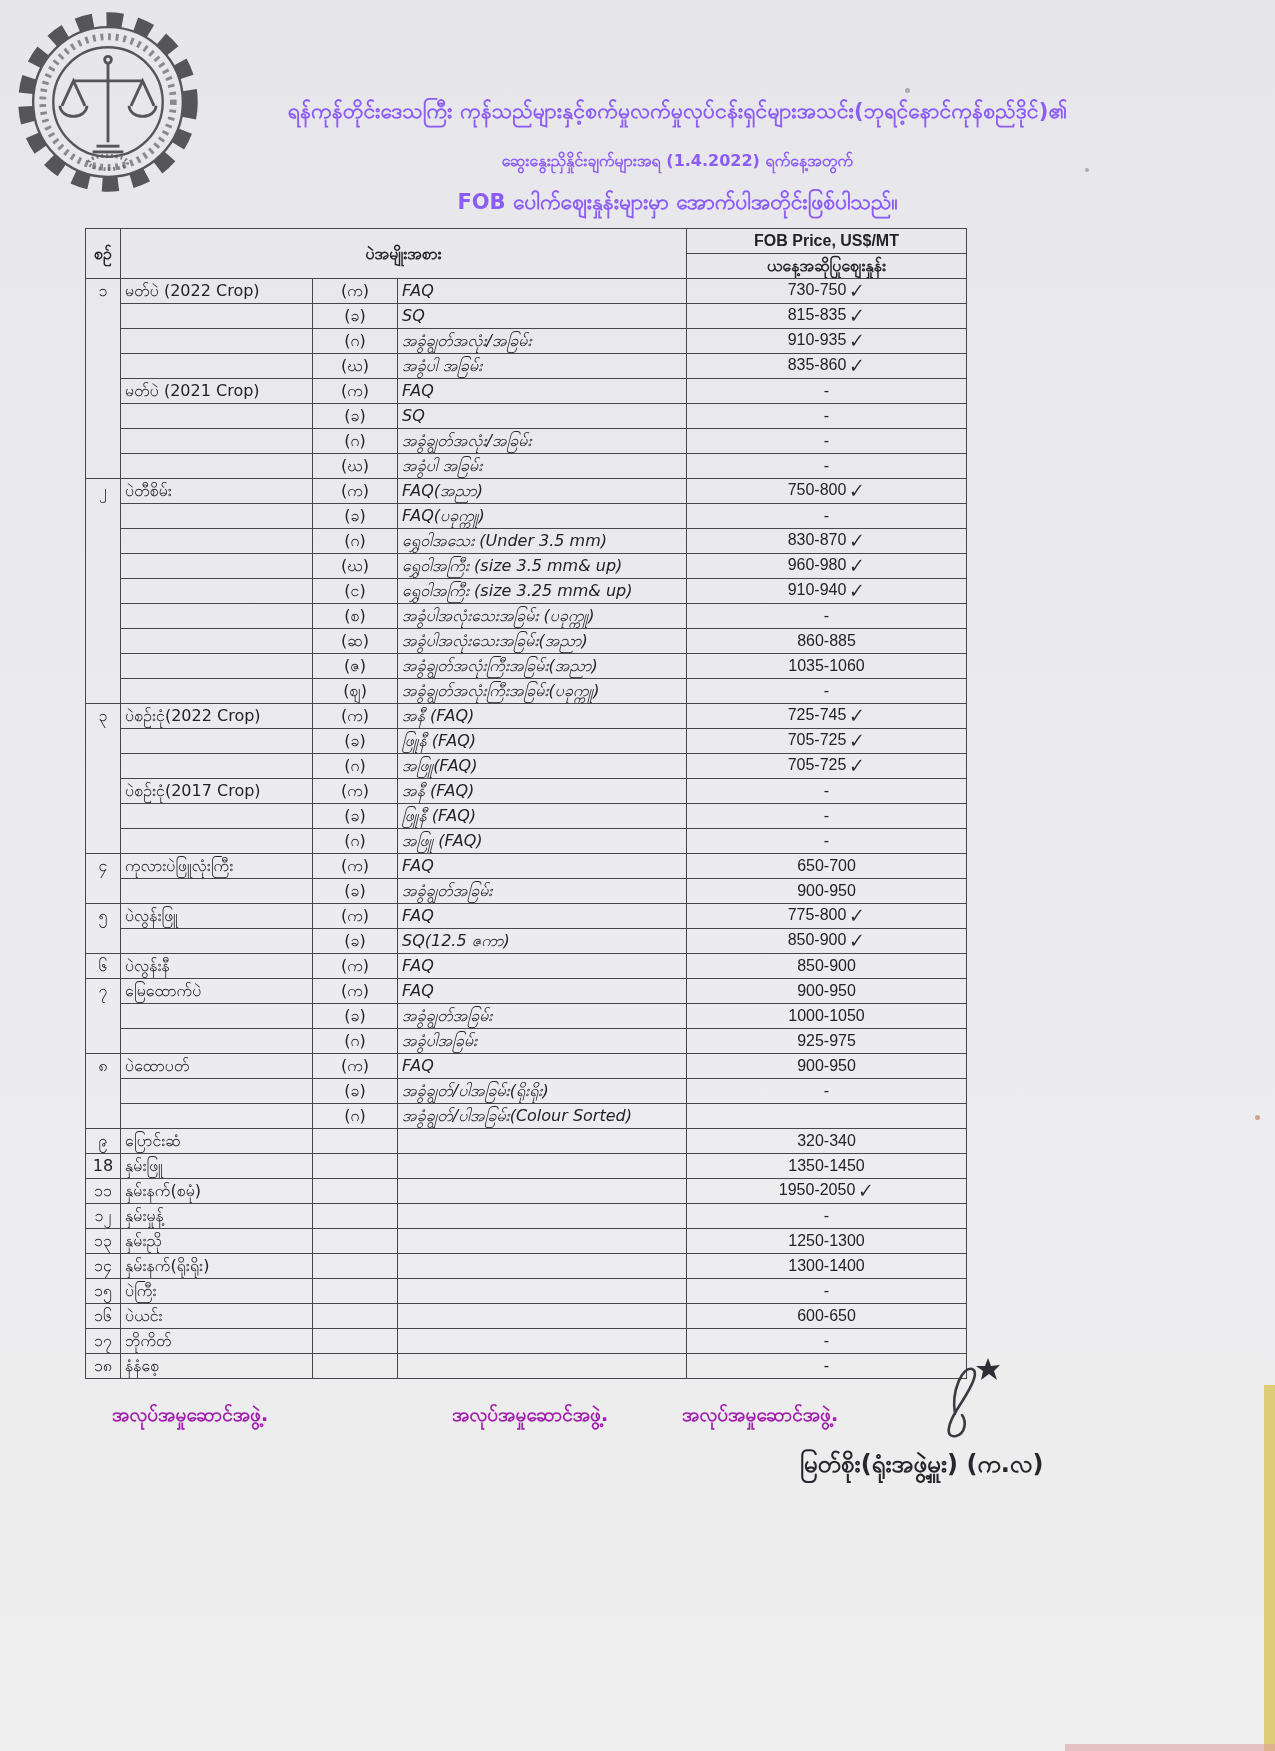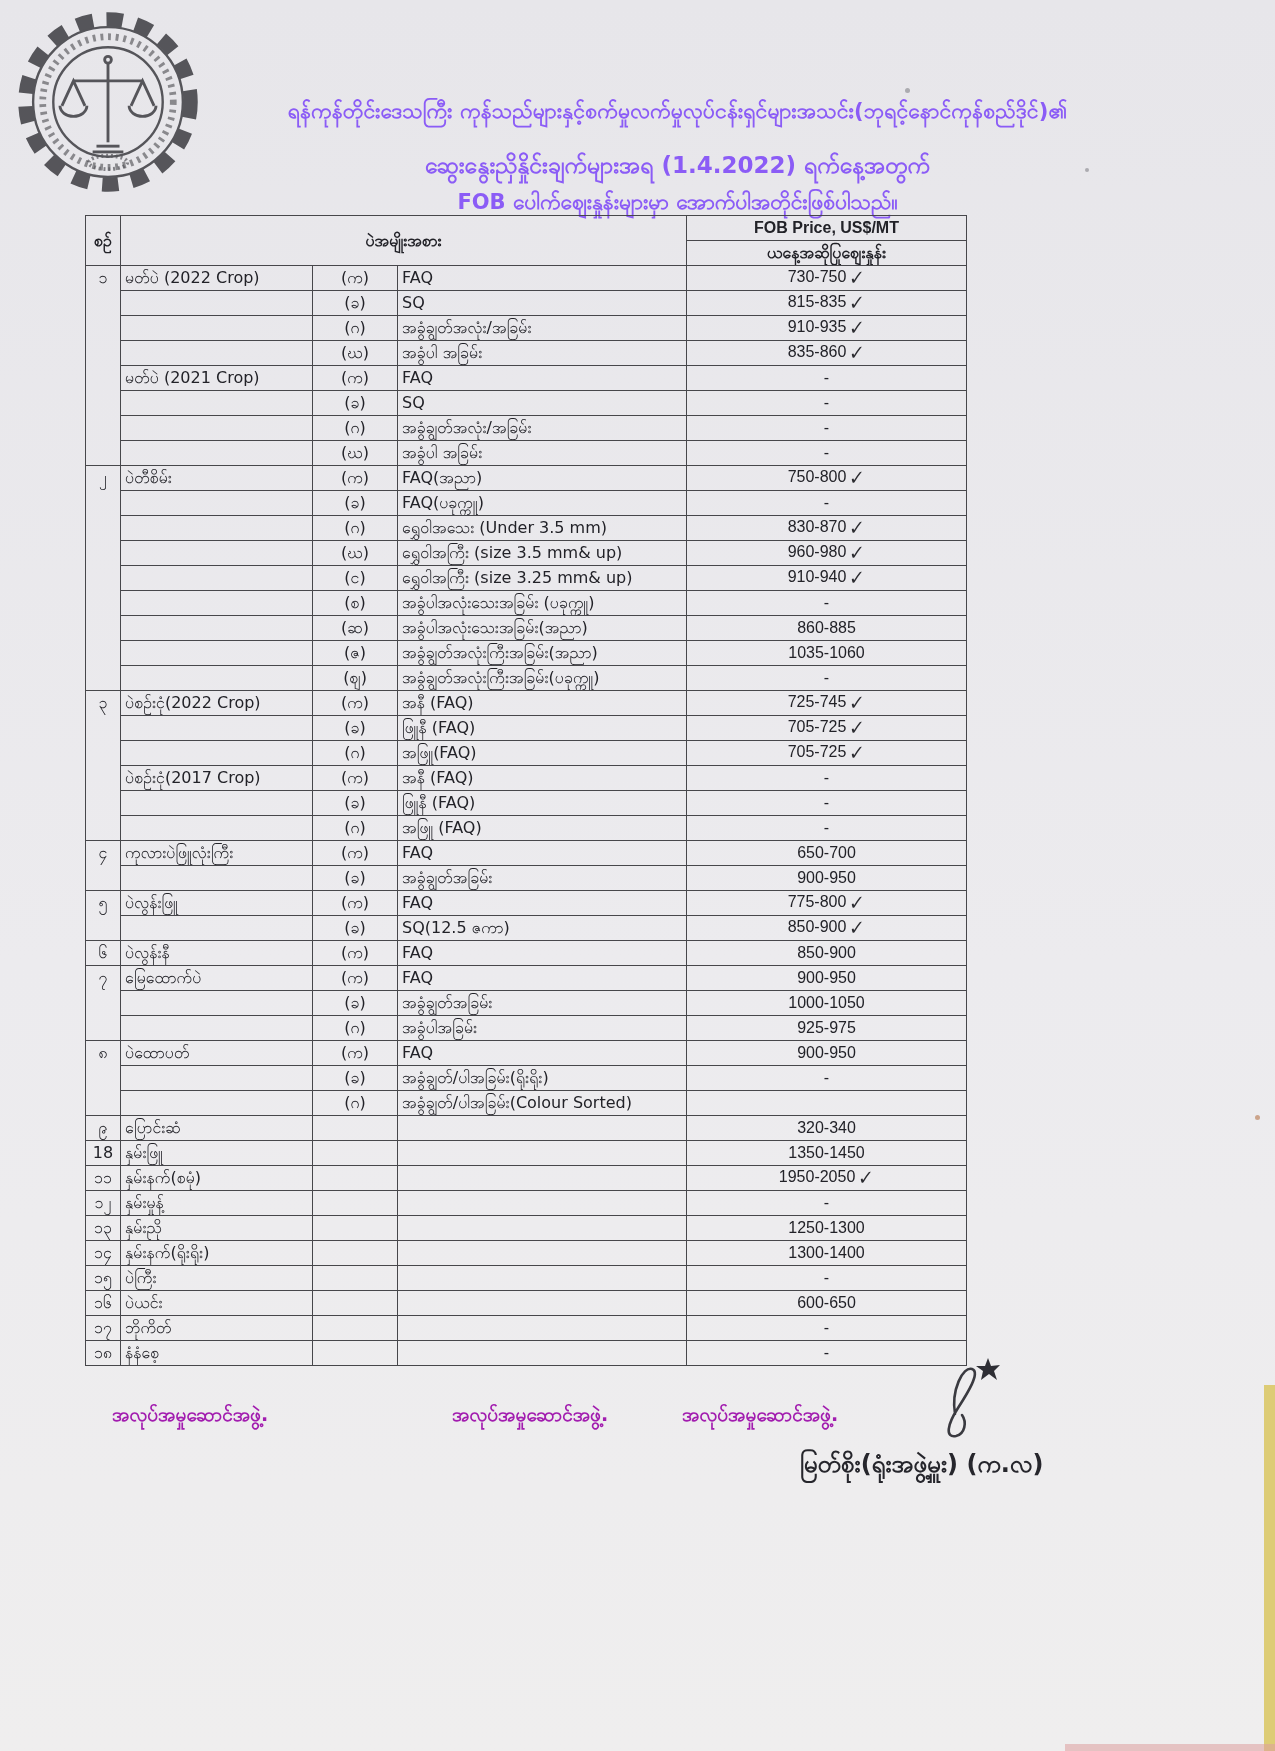--- a/index.html
+++ b/index.html
@@ -14,43 +14,43 @@
   
   .edge-yellow{position:absolute;right:0;top:1385px;width:11px;height:366px;background:#d9c65f;opacity:.85;}
   .edge-pink{position:absolute;right:0;bottom:0;width:210px;height:7px;background:#dd9f9f;opacity:.55;}
 
   
   .seal{position:absolute;left:12px;top:6px;width:192px;height:192px;opacity:.88;}
 
   
   .hdr{position:absolute;left:150px;right:70px;text-align:center;font-weight:600;color:#8b5cf6;}
   .hdr.l1{top:97px;font-size:21px;letter-spacing:.2px;}
-  .hdr.l2{top:150px;font-size:23px;}
+  .hdr.l2{top:150px;font-size:16px;}
   .hdr.l3{top:188px;font-size:21px;}
 
   
   table.price-table{
-    position:absolute;left:85px;top:215px;width:881px;
+    position:absolute;left:85px;top:228px;width:881px;
     border-collapse:collapse;table-layout:fixed;
     background:transparent;
   }
   .price-table th,.price-table td{
     border:1px solid #47474b;
     padding:0 4px;height:24px;
     font-size:16px;line-height:1.1;color:#222228;
     overflow:hidden;white-space:nowrap;
   }
   .price-table thead th{font-weight:600;text-align:center;}
   .th-no{width:35px;}
   .th-price-en{font-family:"Liberation Sans",sans-serif;font-size:17px;height:22px;}
   .th-price-mm{font-size:16px;height:26px;}
   .col-no{text-align:center;font-size:16px;}
   .col-name{padding-left:6px;}
   .col-letter{text-align:center;}
-  .col-desc{padding-left:5px;}
+  .col-desc{padding-left:5px;font-style:italic;}
   .col-price{text-align:center;font-family:"Liberation Sans",sans-serif;font-size:17px;position:relative;}
   tbody td.col-no{border-bottom:none;border-top:none;}
   tbody tr.sec-end td.col-no{border-bottom:1px solid #47474b;}
   .check{display:inline-block;margin-left:3px;font-size:19px;color:#2c2c31;
          transform:rotate(-6deg) skewX(-8deg);vertical-align:-2px;}
 
   
   .committee{position:absolute;top:1366px;font-size:19px;font-weight:600;color:#a21caf;margin-top:36px;}
   .committee.c1{left:112px;}
   .committee.c2{left:452px;}

